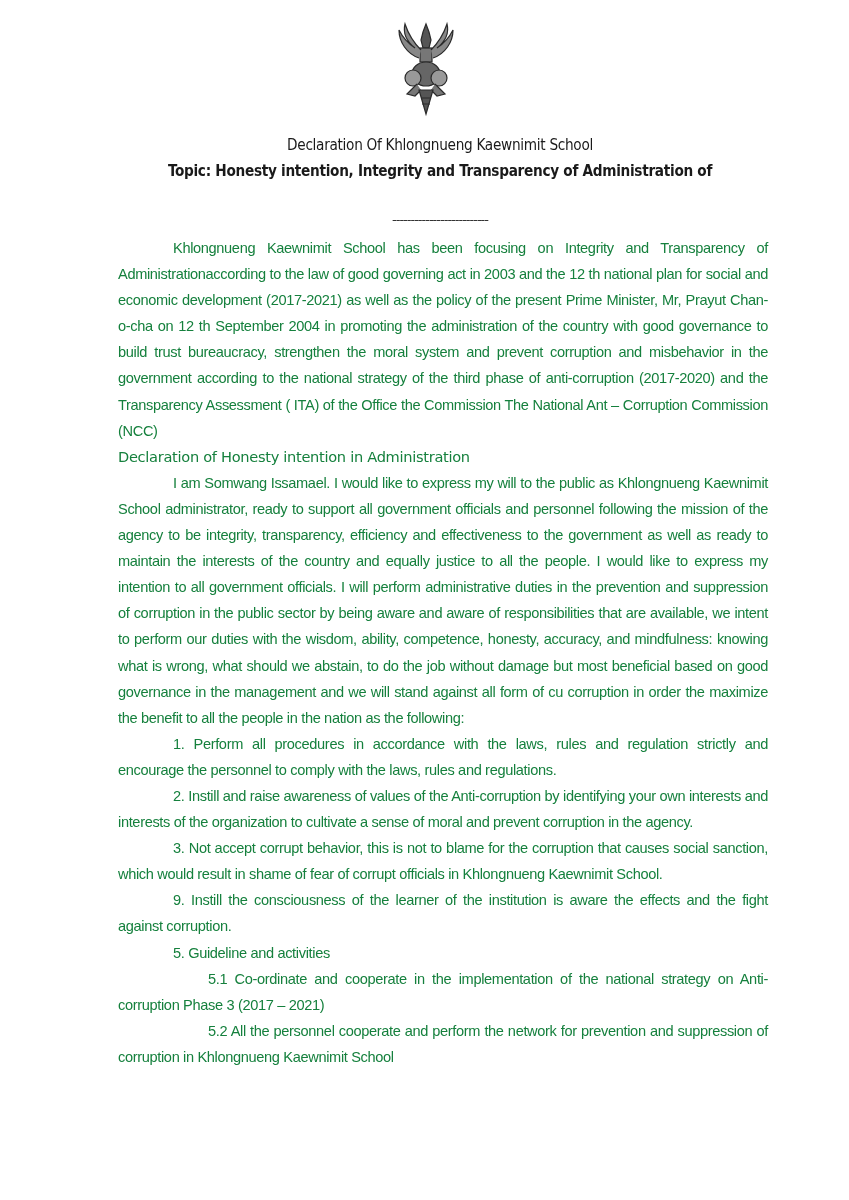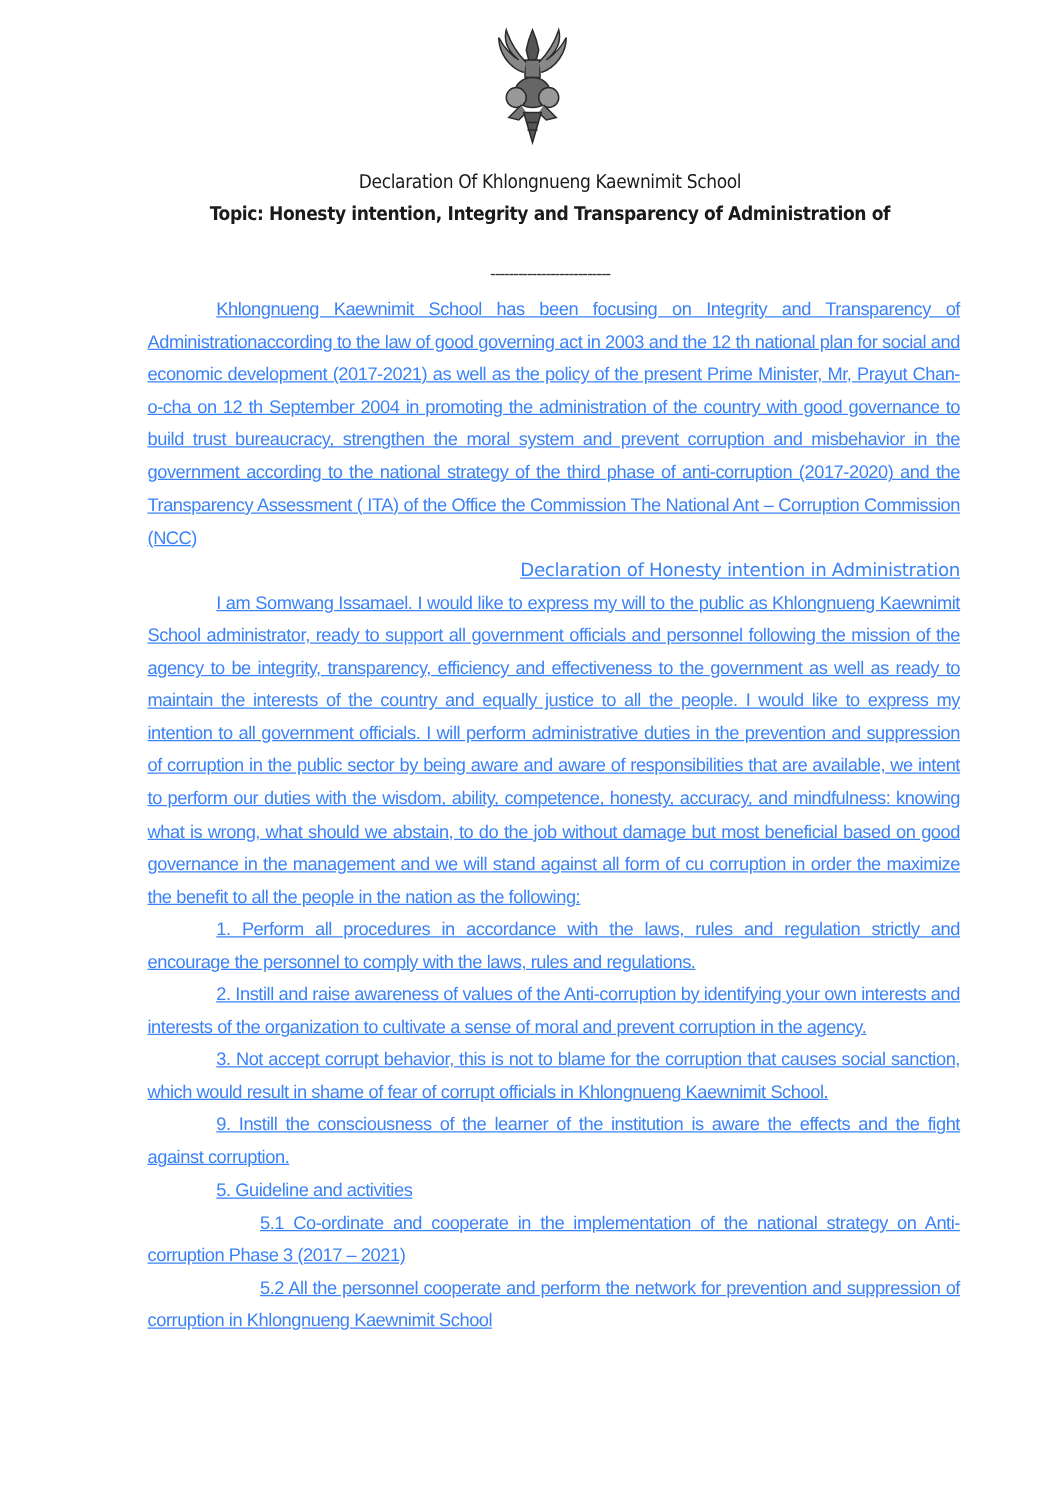--- a/index.html
+++ b/index.html
@@ -18,29 +18,28 @@
       font-family: "DejaVu Sans Condensed", "DejaVu Sans", sans-serif;
     }
     .h1 { top: 132px; }
     .h2 { top: 158px; font-weight: bold; }
     .h3 { top: 184px; }
     .rule { position: absolute; left: 110px; width: 660px; top: 210px; text-align: center;
       font-size: 13px; line-height: 20px; letter-spacing: -1px; color:#333; }
     .body {
       position: absolute; left: 118px; width: 650px;
       font-size: 14.6px; line-height: 26.1px; letter-spacing: -0.35px;
-      text-align: justify; color: #3b82f6;
+      text-align: justify; color: #15803d;
       font-family: "Liberation Sans Narrow", "Liberation Sans", sans-serif;
-      text-decoration: underline;
     }
     .body p { margin: 0; }
     .indent { text-indent: 55px; }
     .indent2 { text-indent: 90px; }
     .section-title {
-      text-align: right; text-indent: 0;
+      text-align: left; text-indent: 0;
       font-family: "DejaVu Sans", sans-serif; font-size: 14.6px; letter-spacing: -0.3px;
     }
   </style>
 </head>
 <body>
 
 <div class="page">
 
   <svg class="emblem" viewBox="0 0 66 100">
     <g fill="none" stroke="#2a2a2a" stroke-width="1.2">

